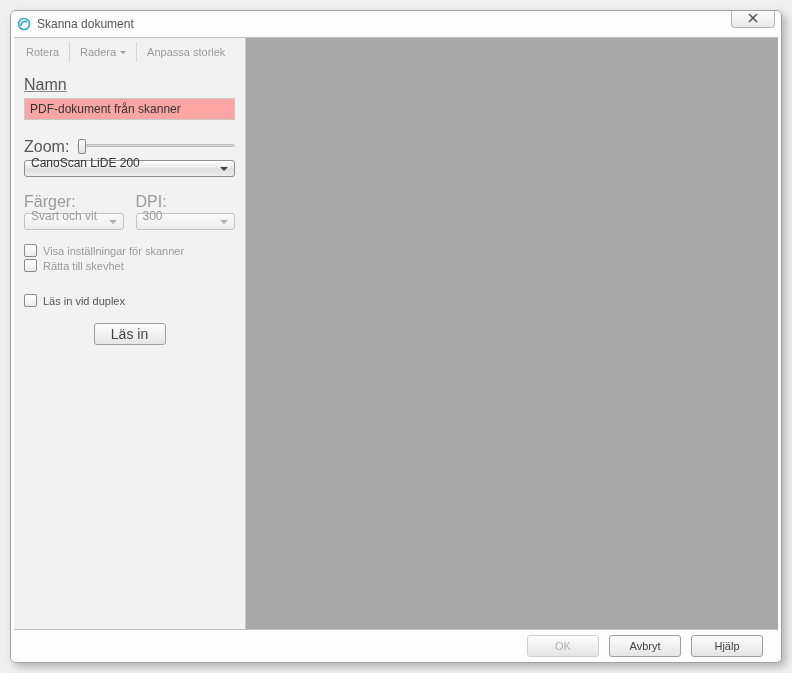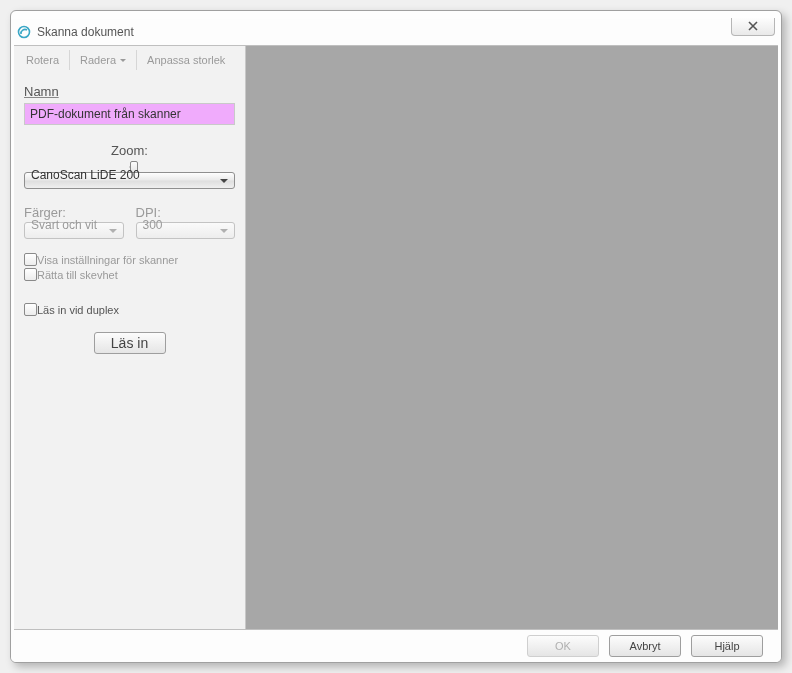--- a/index.html
+++ b/index.html
@@ -20,21 +20,20 @@
       flex-direction: column;
       overflow: hidden;
     }
     .titlebar {
       height: 26px;
       display: flex;
       align-items: center;
       padding: 0 6px;
       background: #fdfdfd;
       position: relative;
-      margin-top: 8px;
     }
     .title-icon {
       width: 14px; height: 14px;
       margin-right: 6px;
       display: flex; align-items: center; justify-content: center;
     }
     .title-text { color: #555; font-size: 12px; }
     .close-btn {
       position: absolute;
       right: 6px; top: -1px;
@@ -80,32 +79,32 @@
       display: flex; align-items: center; gap: 4px;
       cursor: default;
     }
     .toolbar-btn:last-child { border-right: none; justify-content: flex-end; }
     .caret-down-sm {
       width: 0; height: 0;
       border-left: 3px solid transparent;
       border-right: 3px solid transparent;
       border-top: 3px solid #9a9a9a;
     }
-    .label { color: #555; font-size: 13px; margin-top: 4px; }
+    .label { color: #555; font-size: 16px; margin-top: 4px; }
     .label.underline { text-decoration: underline; text-decoration-color: #888; }
     .label.disabled { color: #9a9a9a; }
     .text-input {
       width: 100%;
       border: 1px solid #c9c9c9;
-      background: #f0abfc;
+      background: #fca5a5;
       padding: 3px 5px;
       font-size: 12px;
       color: #333;
     }
-    .row { display: flex; align-items: center; gap: 8px; flex-direction: column; }
+    .row { display: flex; align-items: center; gap: 8px; }
     .zoom-row { margin-top: 10px; }
     .slider-track {
       flex: 1; height: 3px;
       background: #d9d9d9;
       border: 1px solid #bcbcbc;
       border-radius: 2px;
       position: relative;
     }
     .slider-thumb {
       position: absolute; left: 0; top: -6px;
@@ -136,21 +135,21 @@
       position: absolute; right: 6px; top: 50%; transform: translateY(-50%);
       width: 0; height: 0;
       border-left: 4px solid transparent;
       border-right: 4px solid transparent;
       border-top: 4px solid #444;
     }
     .select.disabled .caret { border-top-color: #b0b0b0; }
     .two-col { display: flex; gap: 12px; margin-top: 8px; }
     .two-col > div { flex: 1; display: flex; flex-direction: column; gap: 2px; }
     .check-group { margin-top: 10px; display: flex; flex-direction: column; gap: 2px; }
-    .check-row { display: flex; align-items: center; gap: 0; color: #555; }
+    .check-row { display: flex; align-items: center; gap: 6px; color: #555; }
     .check-row.disabled { color: #9a9a9a; }
     .checkbox {
       width: 13px; height: 13px;
       border: 1px solid #8a8a8a;
       background: linear-gradient(#fff,#ececec);
       border-radius: 2px;
       flex-shrink: 0;
     }
     .solo-check { margin-top: 18px; }
     .primary-btn {

